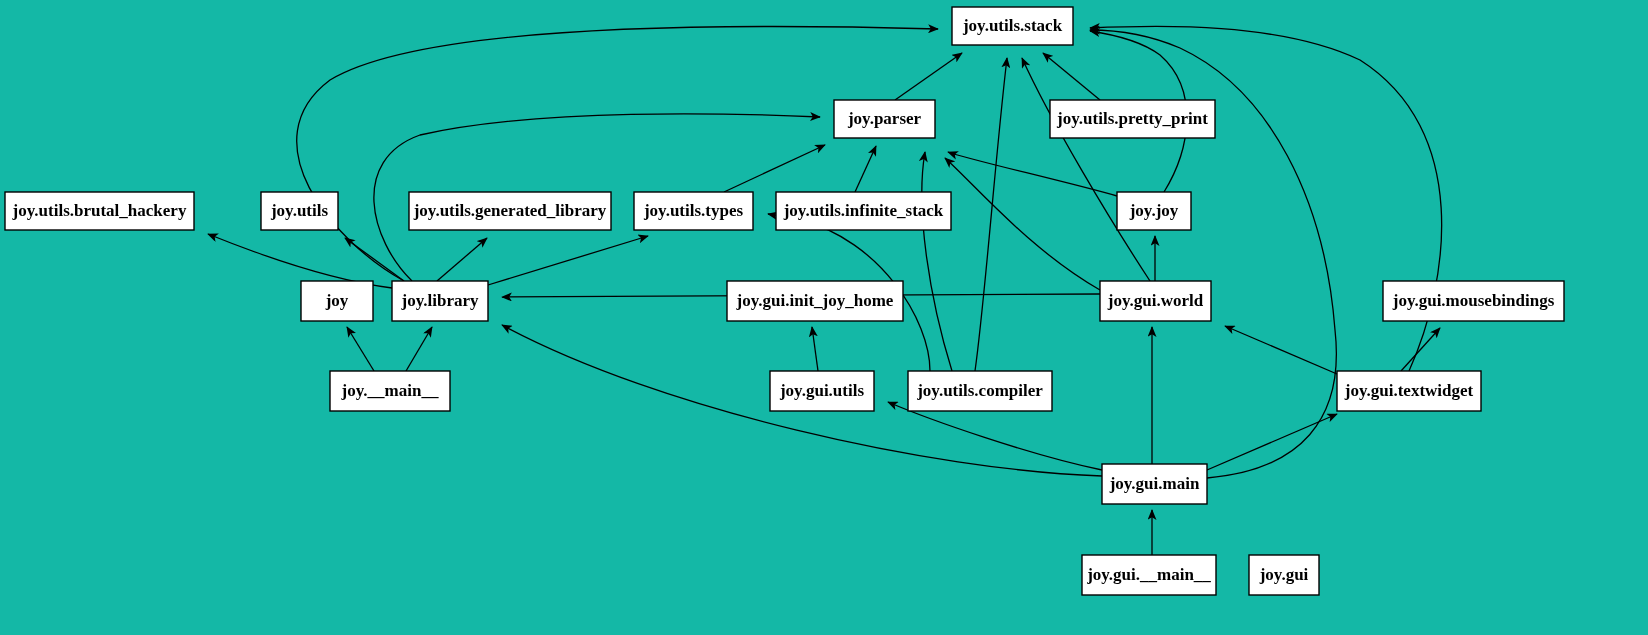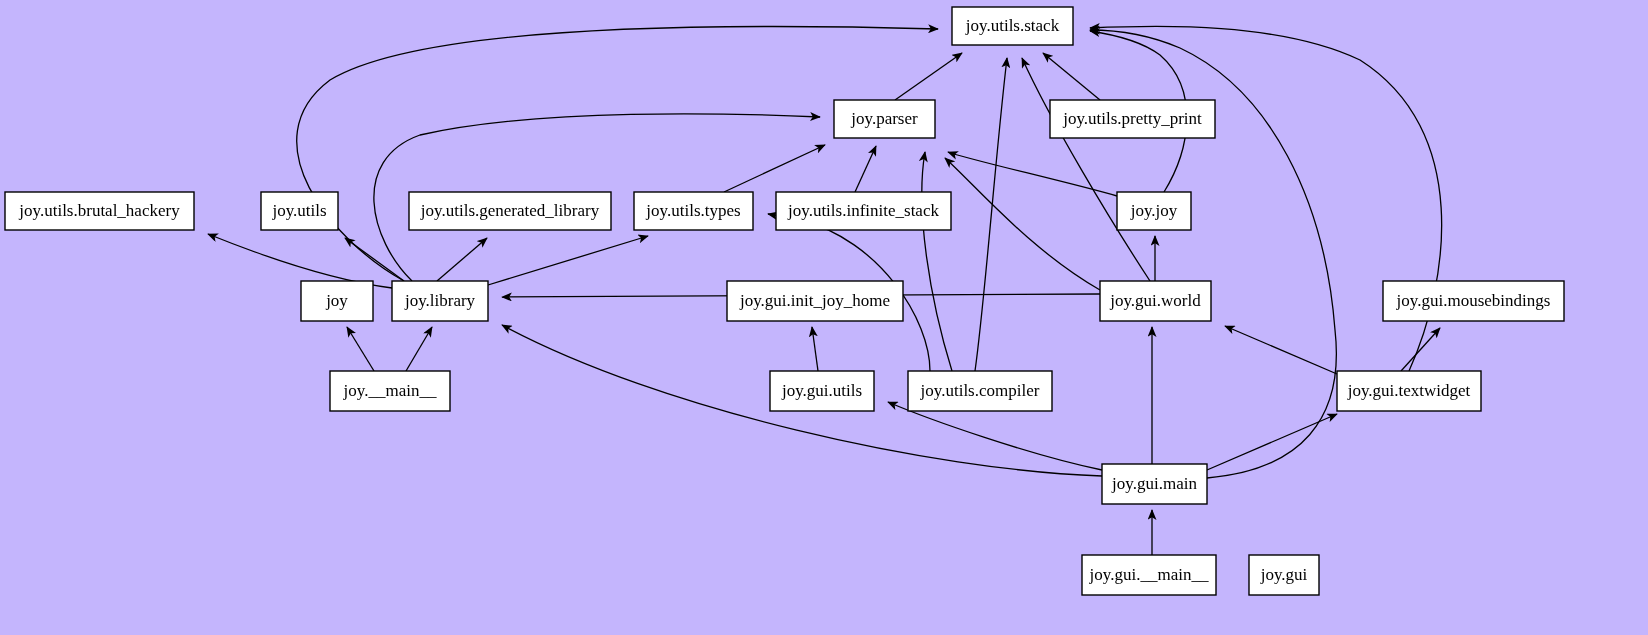--- a/index.html
+++ b/index.html
@@ -4,23 +4,24 @@
 <style>
   html, body {
     margin: 0;
     padding: 0;
     background: #ffffff;
   }
   #graph-root {
     position: relative;
     width: 1648px;
     height: 635px;
-    background: #c4b5fd;
+    background: #14b8a6;
     font-family: "Liberation Serif", "DejaVu Serif", serif;
     overflow: hidden;
+    font-weight: bold;
   }
   svg#graph-canvas {
     display: block;
     width: 1648px;
     height: 635px;
   }
   .node-box {
     fill: #ffffff;
     stroke: #000000;
     stroke-width: 1.4;

